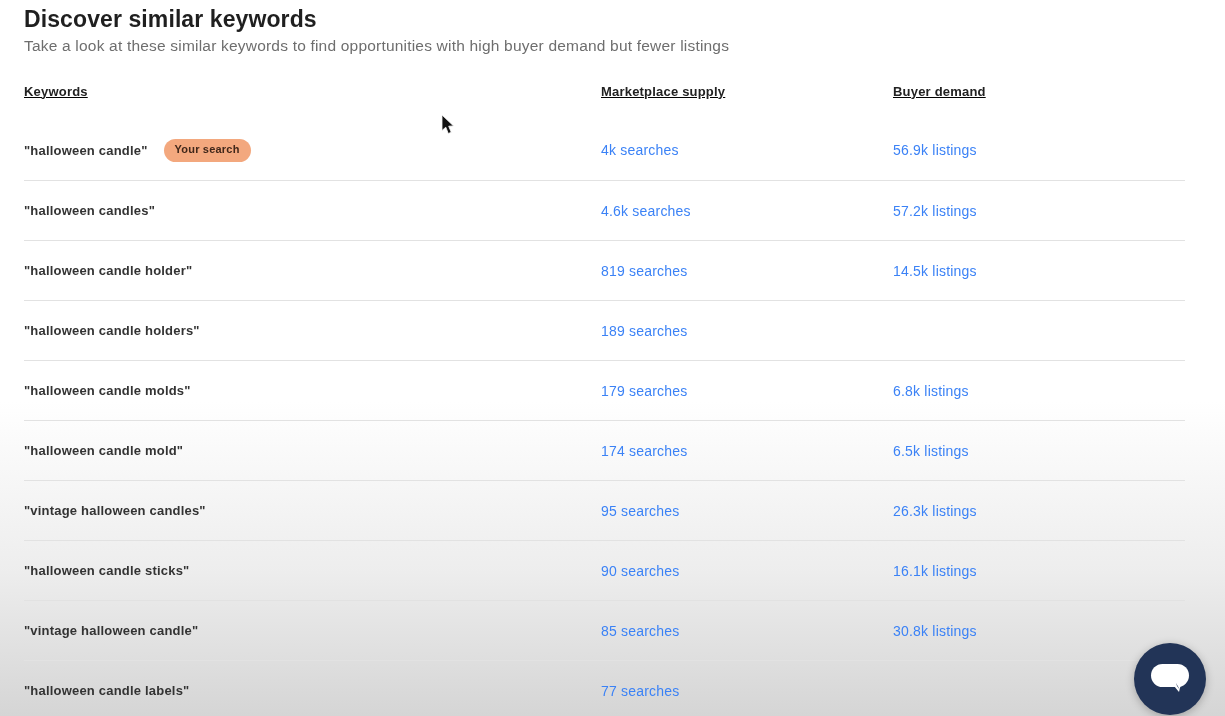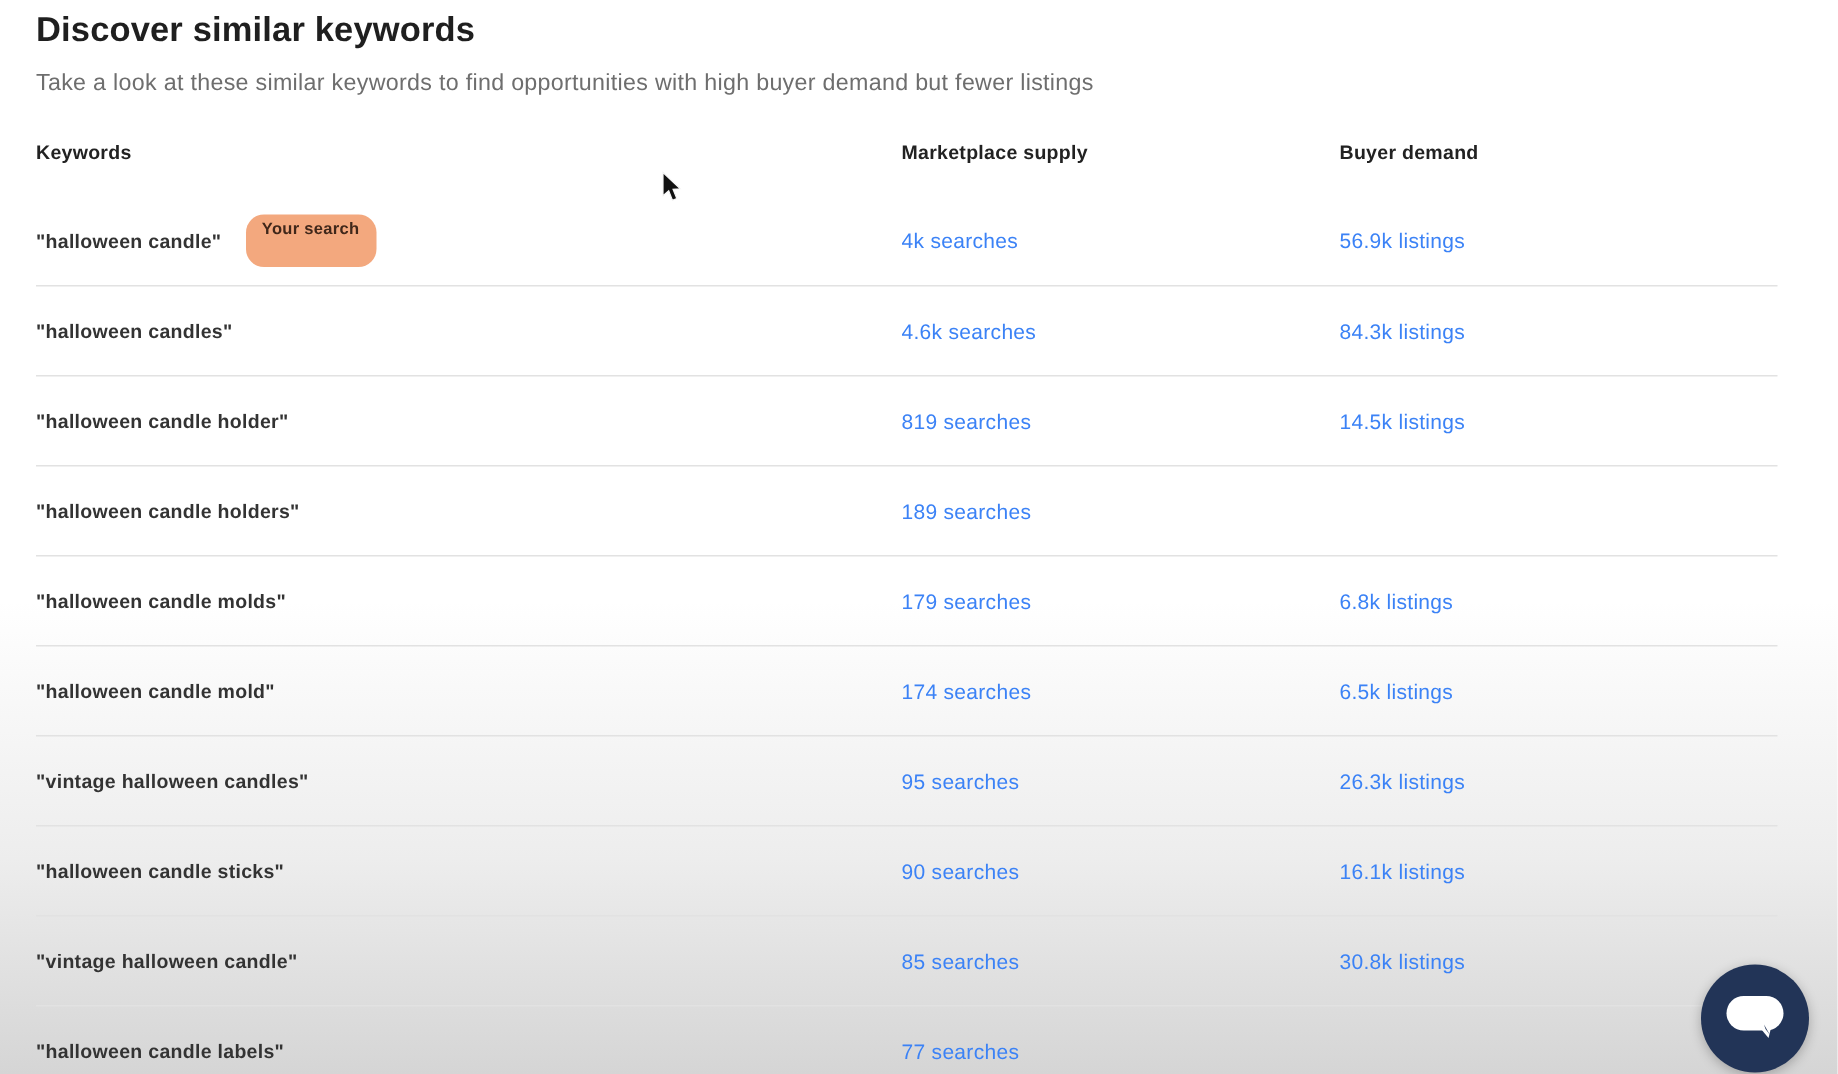--- a/index.html
+++ b/index.html
@@ -11,47 +11,47 @@
   body {
     position: relative;
     background: linear-gradient(180deg, #ffffff 0%, #ffffff 56%, #ededed 80%, #d5d5d5 100%);
   }
   .content { padding: 6px 40px 0 24px; }
   .page-title {
     font-size: 23px; font-weight: 700; color: #1f1f1f;
     letter-spacing: 0.1px; line-height: 26px;
   }
   .page-subtitle {
-    margin-top: 13px; font-size: 15.5px; color: #6e6e6e;
+    margin-top: 3px; font-size: 15.5px; color: #6e6e6e;
     letter-spacing: 0.2px; line-height: 22px;
   }
   .table { width: 1161px; }
   .thead {
     display: grid; grid-template-columns: 577px 292px 1fr;
-    margin-top: 25px; height: 18px; align-items: center;
+    margin-top: 25px; height: 18px; align-items: center; text-decoration: underline;
   }
   .thead .th { font-size: 13px; font-weight: 700; color: #222; letter-spacing: 0.2px; }
   .rows { margin-top: 20px; }
   .row {
     display: grid; grid-template-columns: 577px 292px 1fr;
     height: 60px; align-items: center; cursor: pointer;
   }
   .row + .row { border-top: 1px solid #e2e2e2; }
   .cell.keyword {
     font-size: 13px; font-weight: 700; color: #333;
     letter-spacing: 0.2px; display: flex; align-items: center;
   }
   .cell.demand, .cell.supply {
     font-size: 14px; font-weight: 400; color: #3b82f6; letter-spacing: 0.2px;
   }
   .badge {
     display: inline-block; margin-left: 16px;
     background: #f3a87e; color: #40271a;
     font-size: 11px; font-weight: 700; letter-spacing: 0.2px;
-    padding: 4px 11px 19px; border-radius: 12px;
+    padding: 4px 11px 7px; border-radius: 12px;
   }
   .badge:empty { display: none; }
   .cursor { position: absolute; left: 441px; top: 114px; pointer-events: none; }
   .chat-button {
     position: absolute; left: 1134px; top: 643px;
     width: 72px; height: 72px; border-radius: 50%;
     background: #223457; border: none; cursor: pointer;
     display: flex; align-items: center; justify-content: center;
     box-shadow: 0 2px 8px rgba(0,0,0,0.25);
   }
@@ -79,21 +79,21 @@
         </div>
         <div class="cell demand">4k searches</div>
         <div class="cell supply">56.9k listings</div>
       </div>
 
       <div class="row">
         <div class="cell keyword">
           <span>"halloween candles"</span>
         </div>
         <div class="cell demand">4.6k searches</div>
-        <div class="cell supply">84.3k listings</div>
+        <div class="cell supply">57.2k listings</div>
       </div>
 
       <div class="row">
         <div class="cell keyword">
           <span>"halloween candle holder"</span>
         </div>
         <div class="cell demand">819 searches</div>
         <div class="cell supply">14.5k listings</div>
       </div>
 

